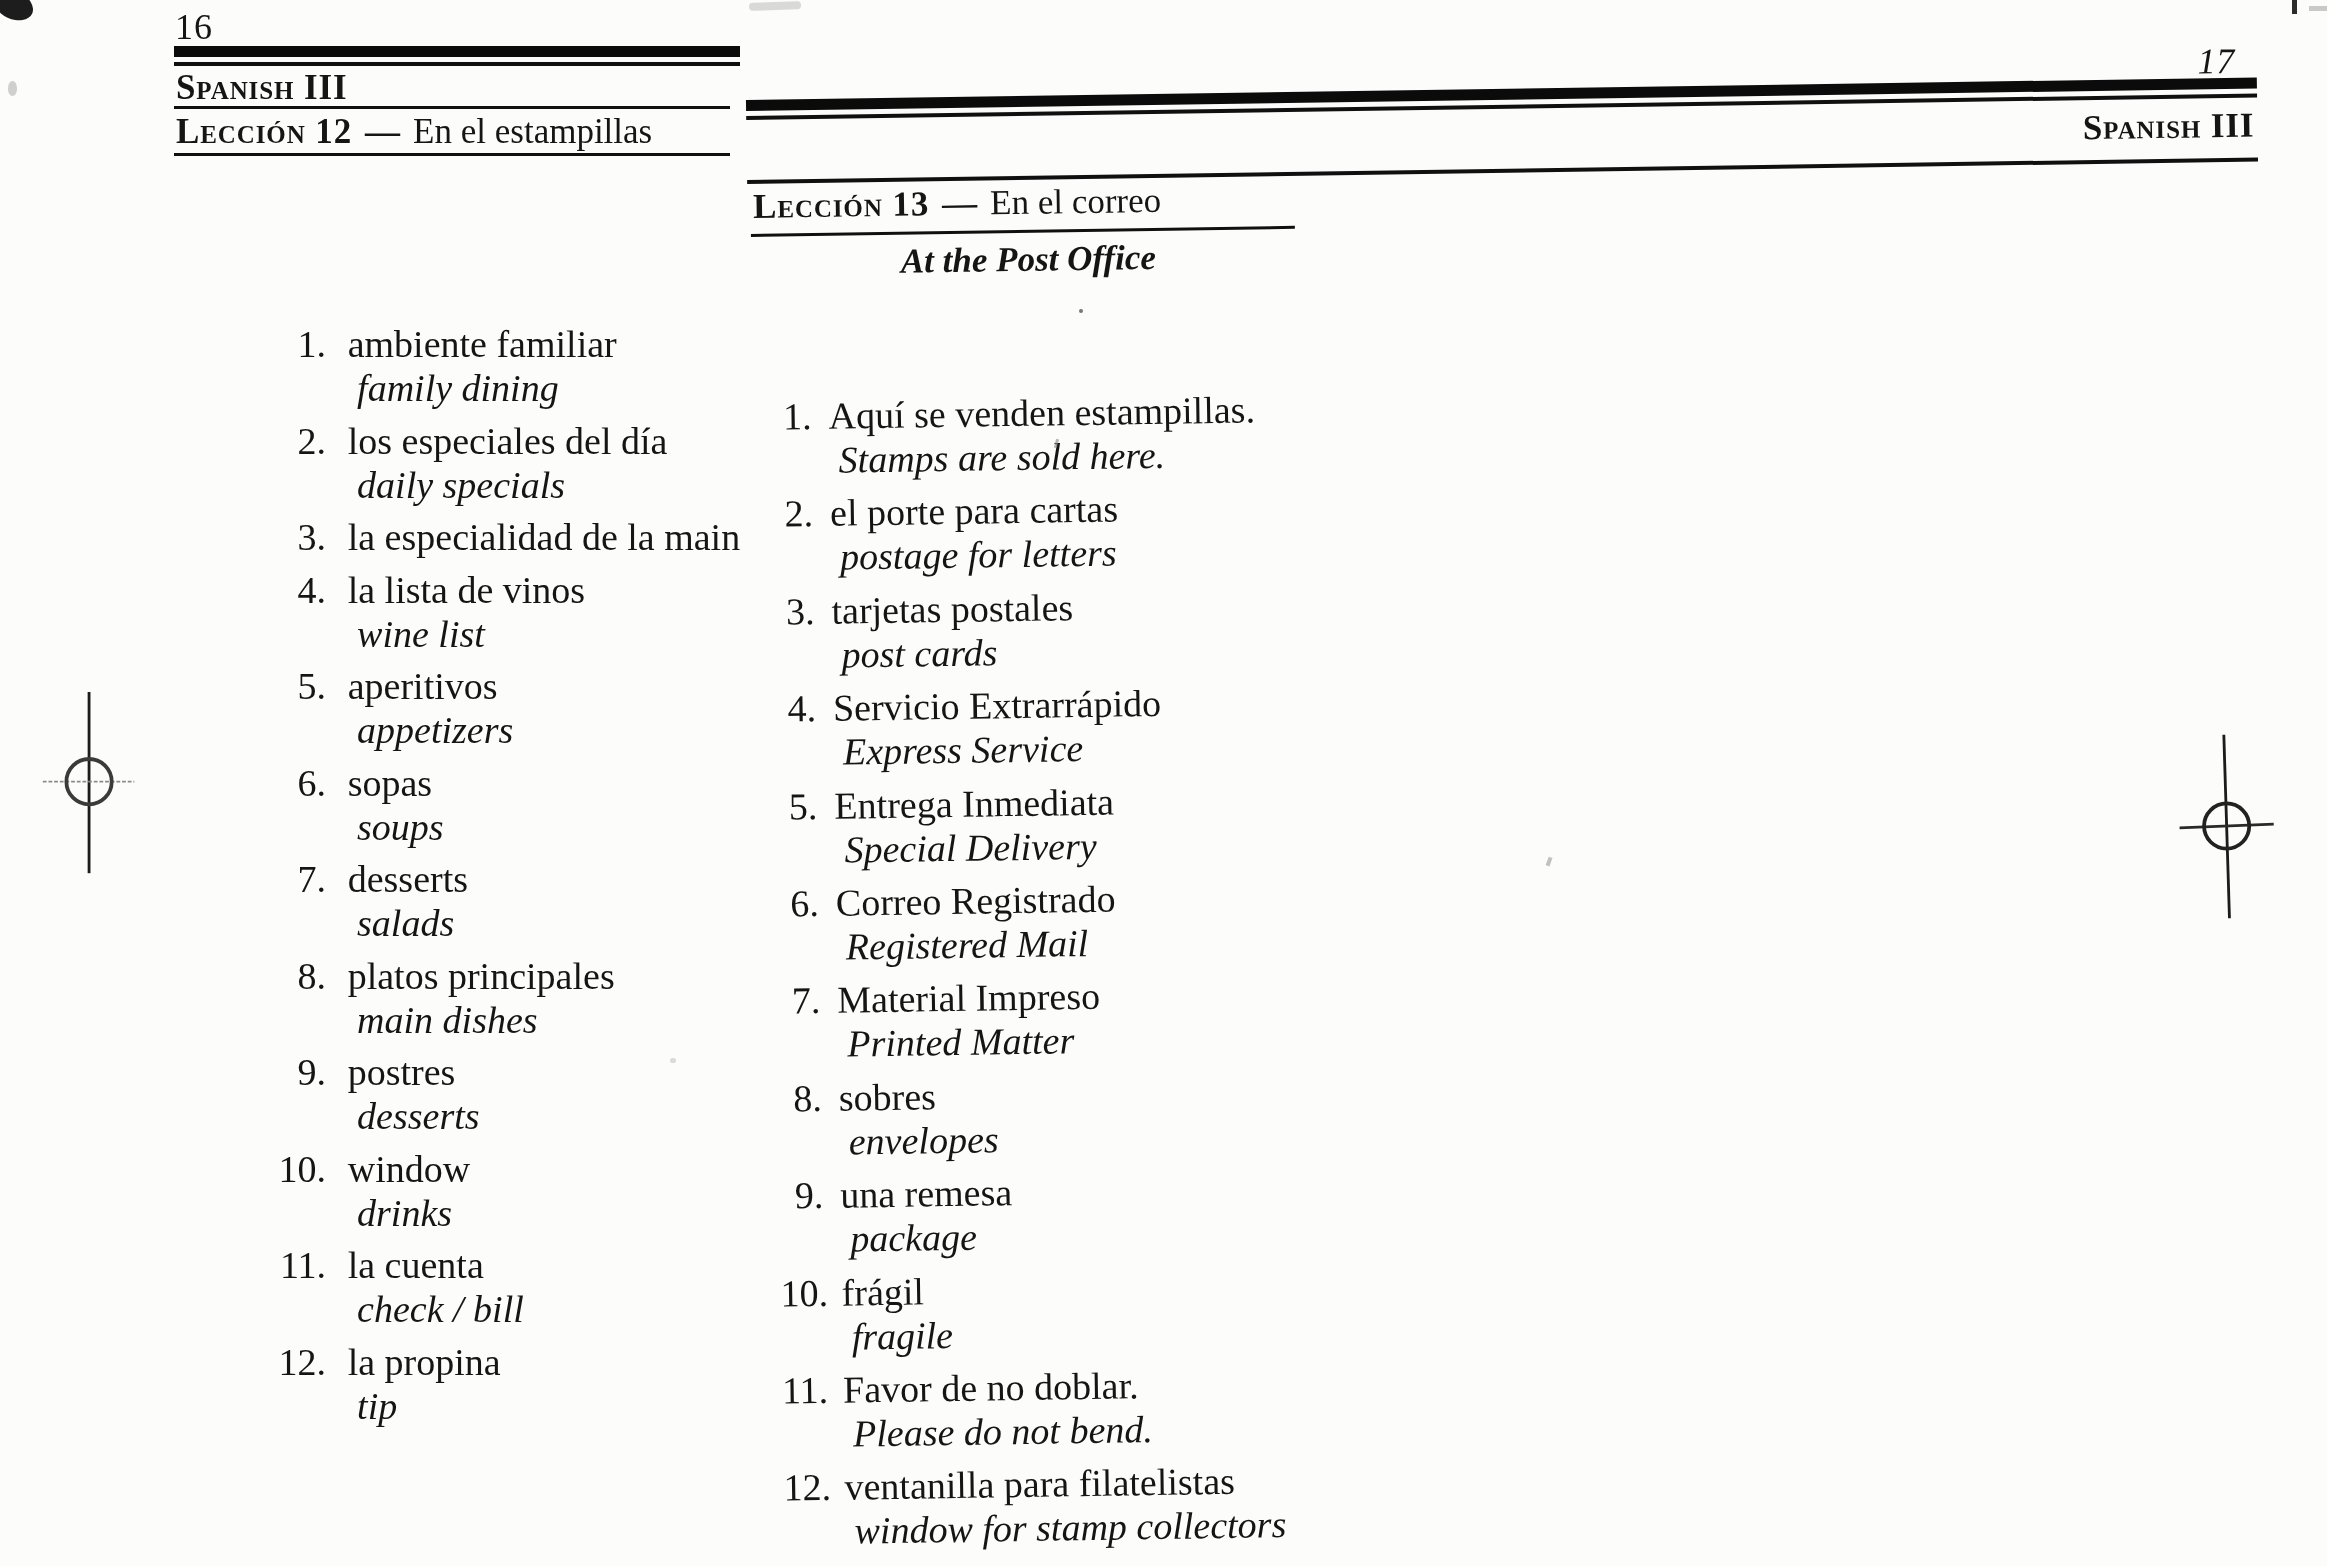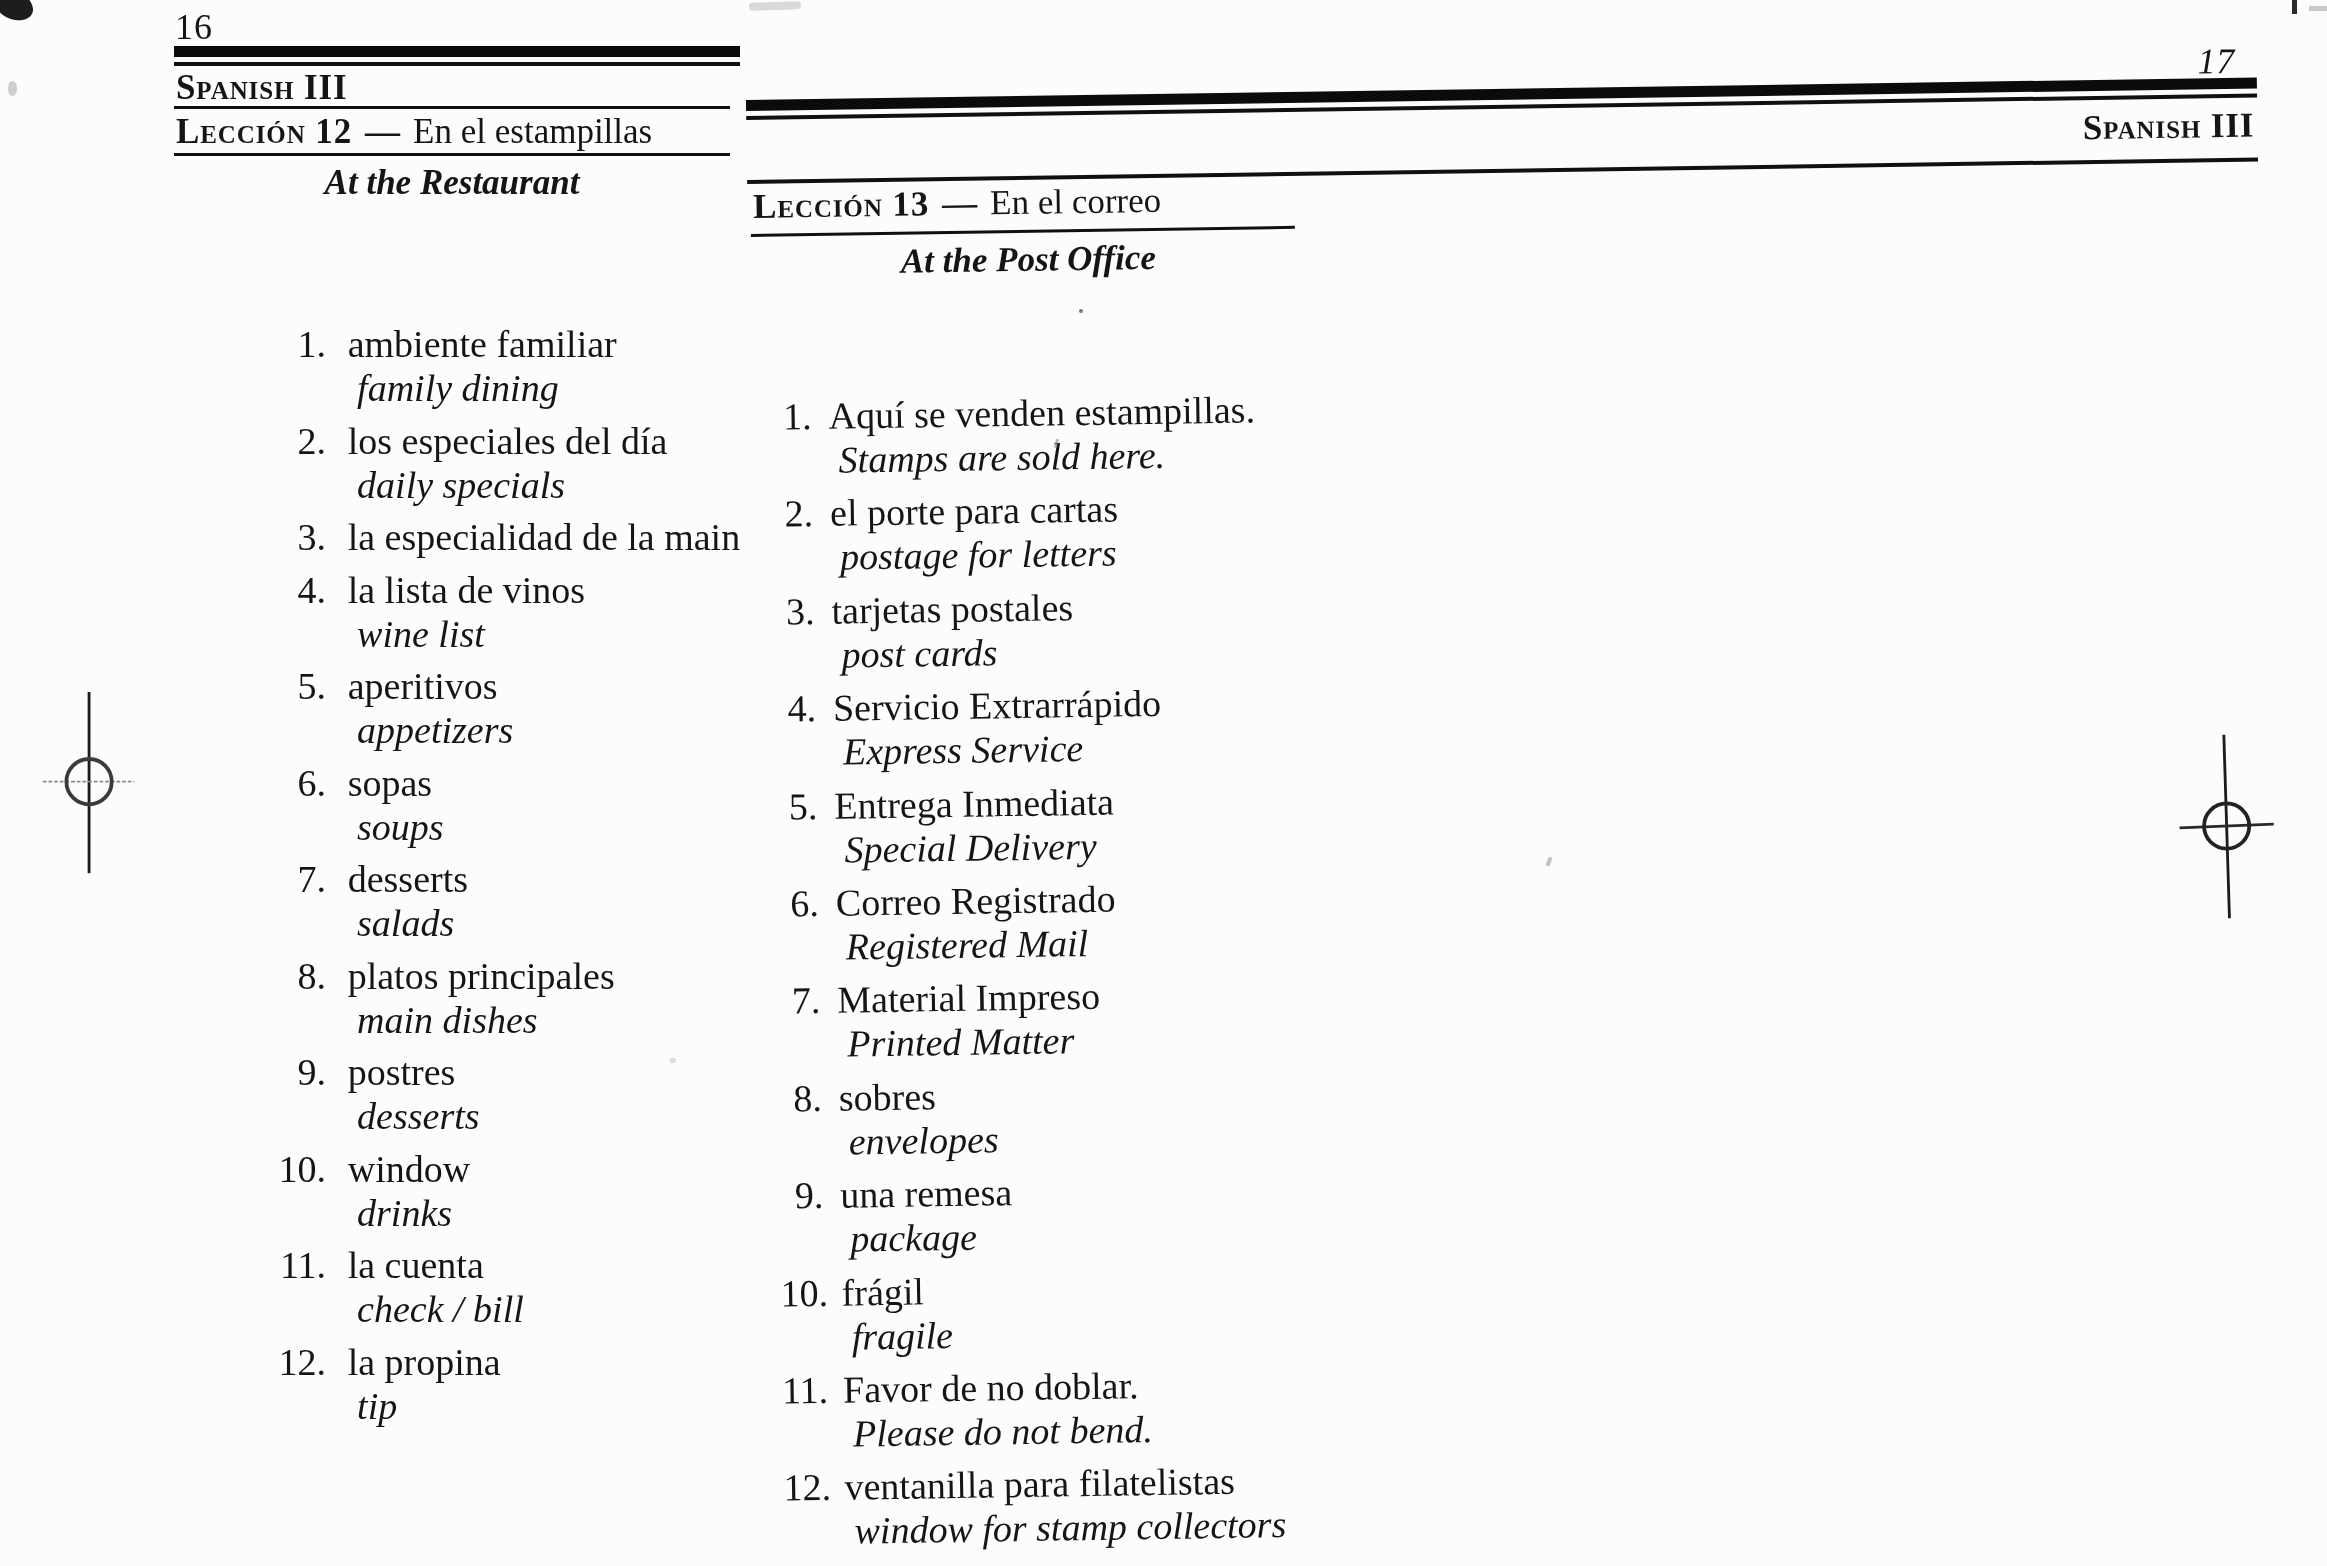--- a/index.html
+++ b/index.html
@@ -78,21 +78,20 @@
   <section class="page page-left">
     <div class="abs pagenum">16</div>
     <div class="rule rule-thick"></div>
     <div class="rule rule-thin"></div>
     <div class="abs course">Spanish III</div>
     <div class="rule rule-a"></div>
     <div class="abs lesson">
       <span class="lbl">Lección 12</span><span class="dash">—</span><span class="ttl">En el estampillas</span>
     </div>
     <div class="rule rule-b"></div>
-    <div class="abs subtitle">At the Restaurant</div>
 
     <ol class="vocab">
       <li>
         <span class="num">1.</span>
         <span class="txt">
             <span class="es">ambiente familiar</span>
             <span class="en">family dining</span>
           </span>
       </li>
       <li>

